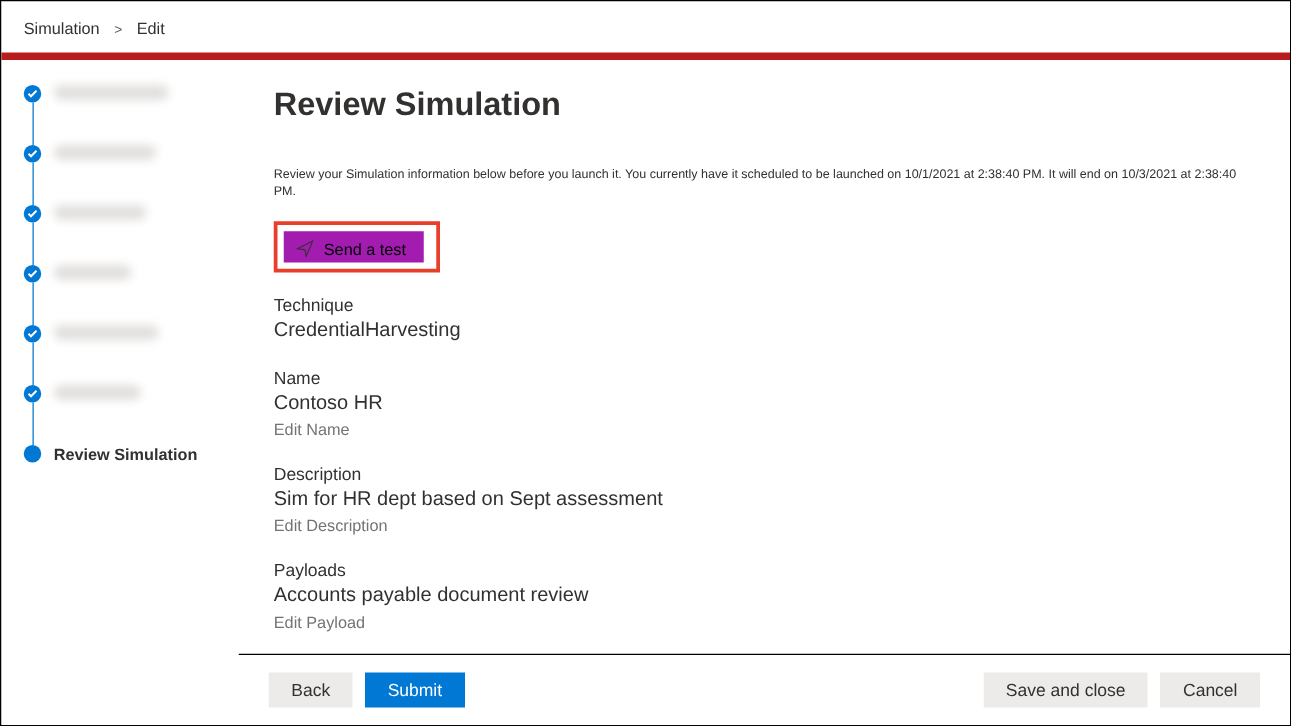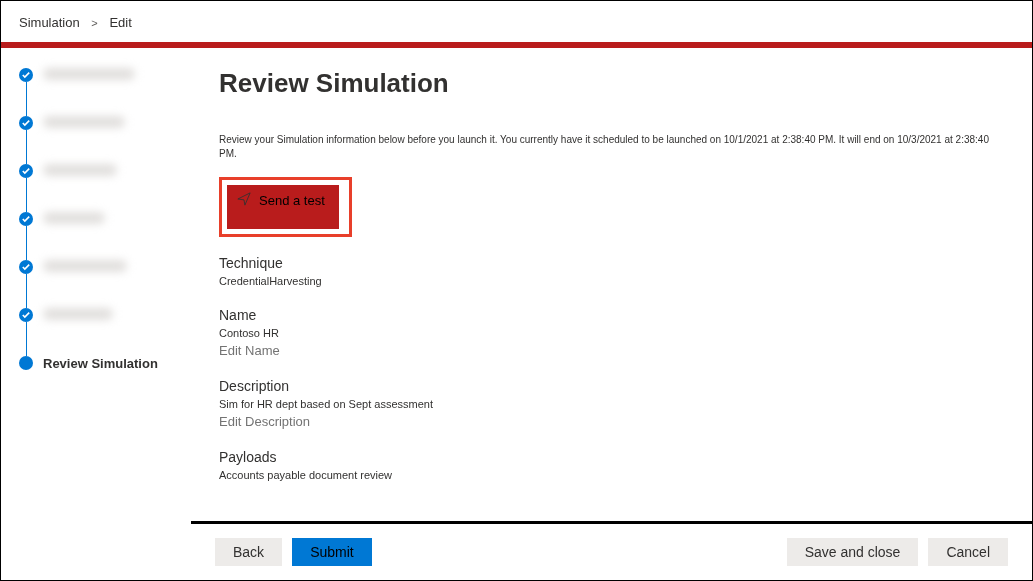--- a/index.html
+++ b/index.html
@@ -79,53 +79,52 @@
       color: #323130;
       margin-bottom: 16px;
     }
     .sendtest-wrap {
       display: inline-block;
       border: 3px solid #e83f2a;
       padding: 5px 10px 5px 5px;
       margin-bottom: 18px;
     }
     .sendtest {
-      background: #b91c1c;
+      background: #a21caf;
       border: none;
-      padding: 7px 14px 20px 10px;
+      padding: 7px 14px 1px 10px;
       font-size: 13px;
       display: flex;
-      align-items: center;
       gap: 8px;
       cursor: pointer;
       font-family: inherit;
     }
     .sendtest svg { width: 14px; height: 14px; stroke: #323130; fill: none; }
     .section { margin-bottom: 20px; }
     .section .label { font-size: 14px; color: #323130; margin-bottom: 4px; }
-    .section .value { font-size: 11px; color: #323130; margin-bottom: 4px; }
+    .section .value { font-size: 16px; color: #323130; margin-bottom: 4px; }
     .section .link { font-size: 13px; color: #737373; cursor: pointer; }
     .footer {
-      border-top: 3px solid #000000;
+      border-top: 1px solid #000000;
       padding: 14px 24px;
       display: flex;
       align-items: center;
       margin-left: 190px;
     }
     .footer .left { display: flex; gap: 10px; }
     .footer .right { margin-left: auto; display: flex; gap: 10px; }
     button.btn {
       font-family: inherit;
       font-size: 14px;
       padding: 6px 18px;
       border: none;
       cursor: pointer;
     }
     button.btn-default { background: #edebe9; color: #323130; }
-    button.btn-primary { background: #0078d4; color: #000000; }
+    button.btn-primary { background: #0078d4; color: #ffffff; }
   </style>
 </head>
 <body>
 
 <div class="breadcrumb">
   <span>Simulation</span>
   <span class="sep">&gt;</span>
   <span>Edit</span>
 </div>
 
@@ -219,20 +218,21 @@
 
     <div class="section">
       <div class="label">Description</div>
       <div class="value">Sim for HR dept based on Sept assessment</div>
       <div class="link">Edit Description</div>
     </div>
 
     <div class="section">
       <div class="label">Payloads</div>
       <div class="value">Accounts payable document review</div>
+      <div class="link">Edit Payload</div>
     </div>
   </main>
 </div>
 
 <div class="footer">
   <div class="left">
     <button class="btn btn-default">Back</button>
     <button class="btn btn-primary">Submit</button>
   </div>
   <div class="right">

